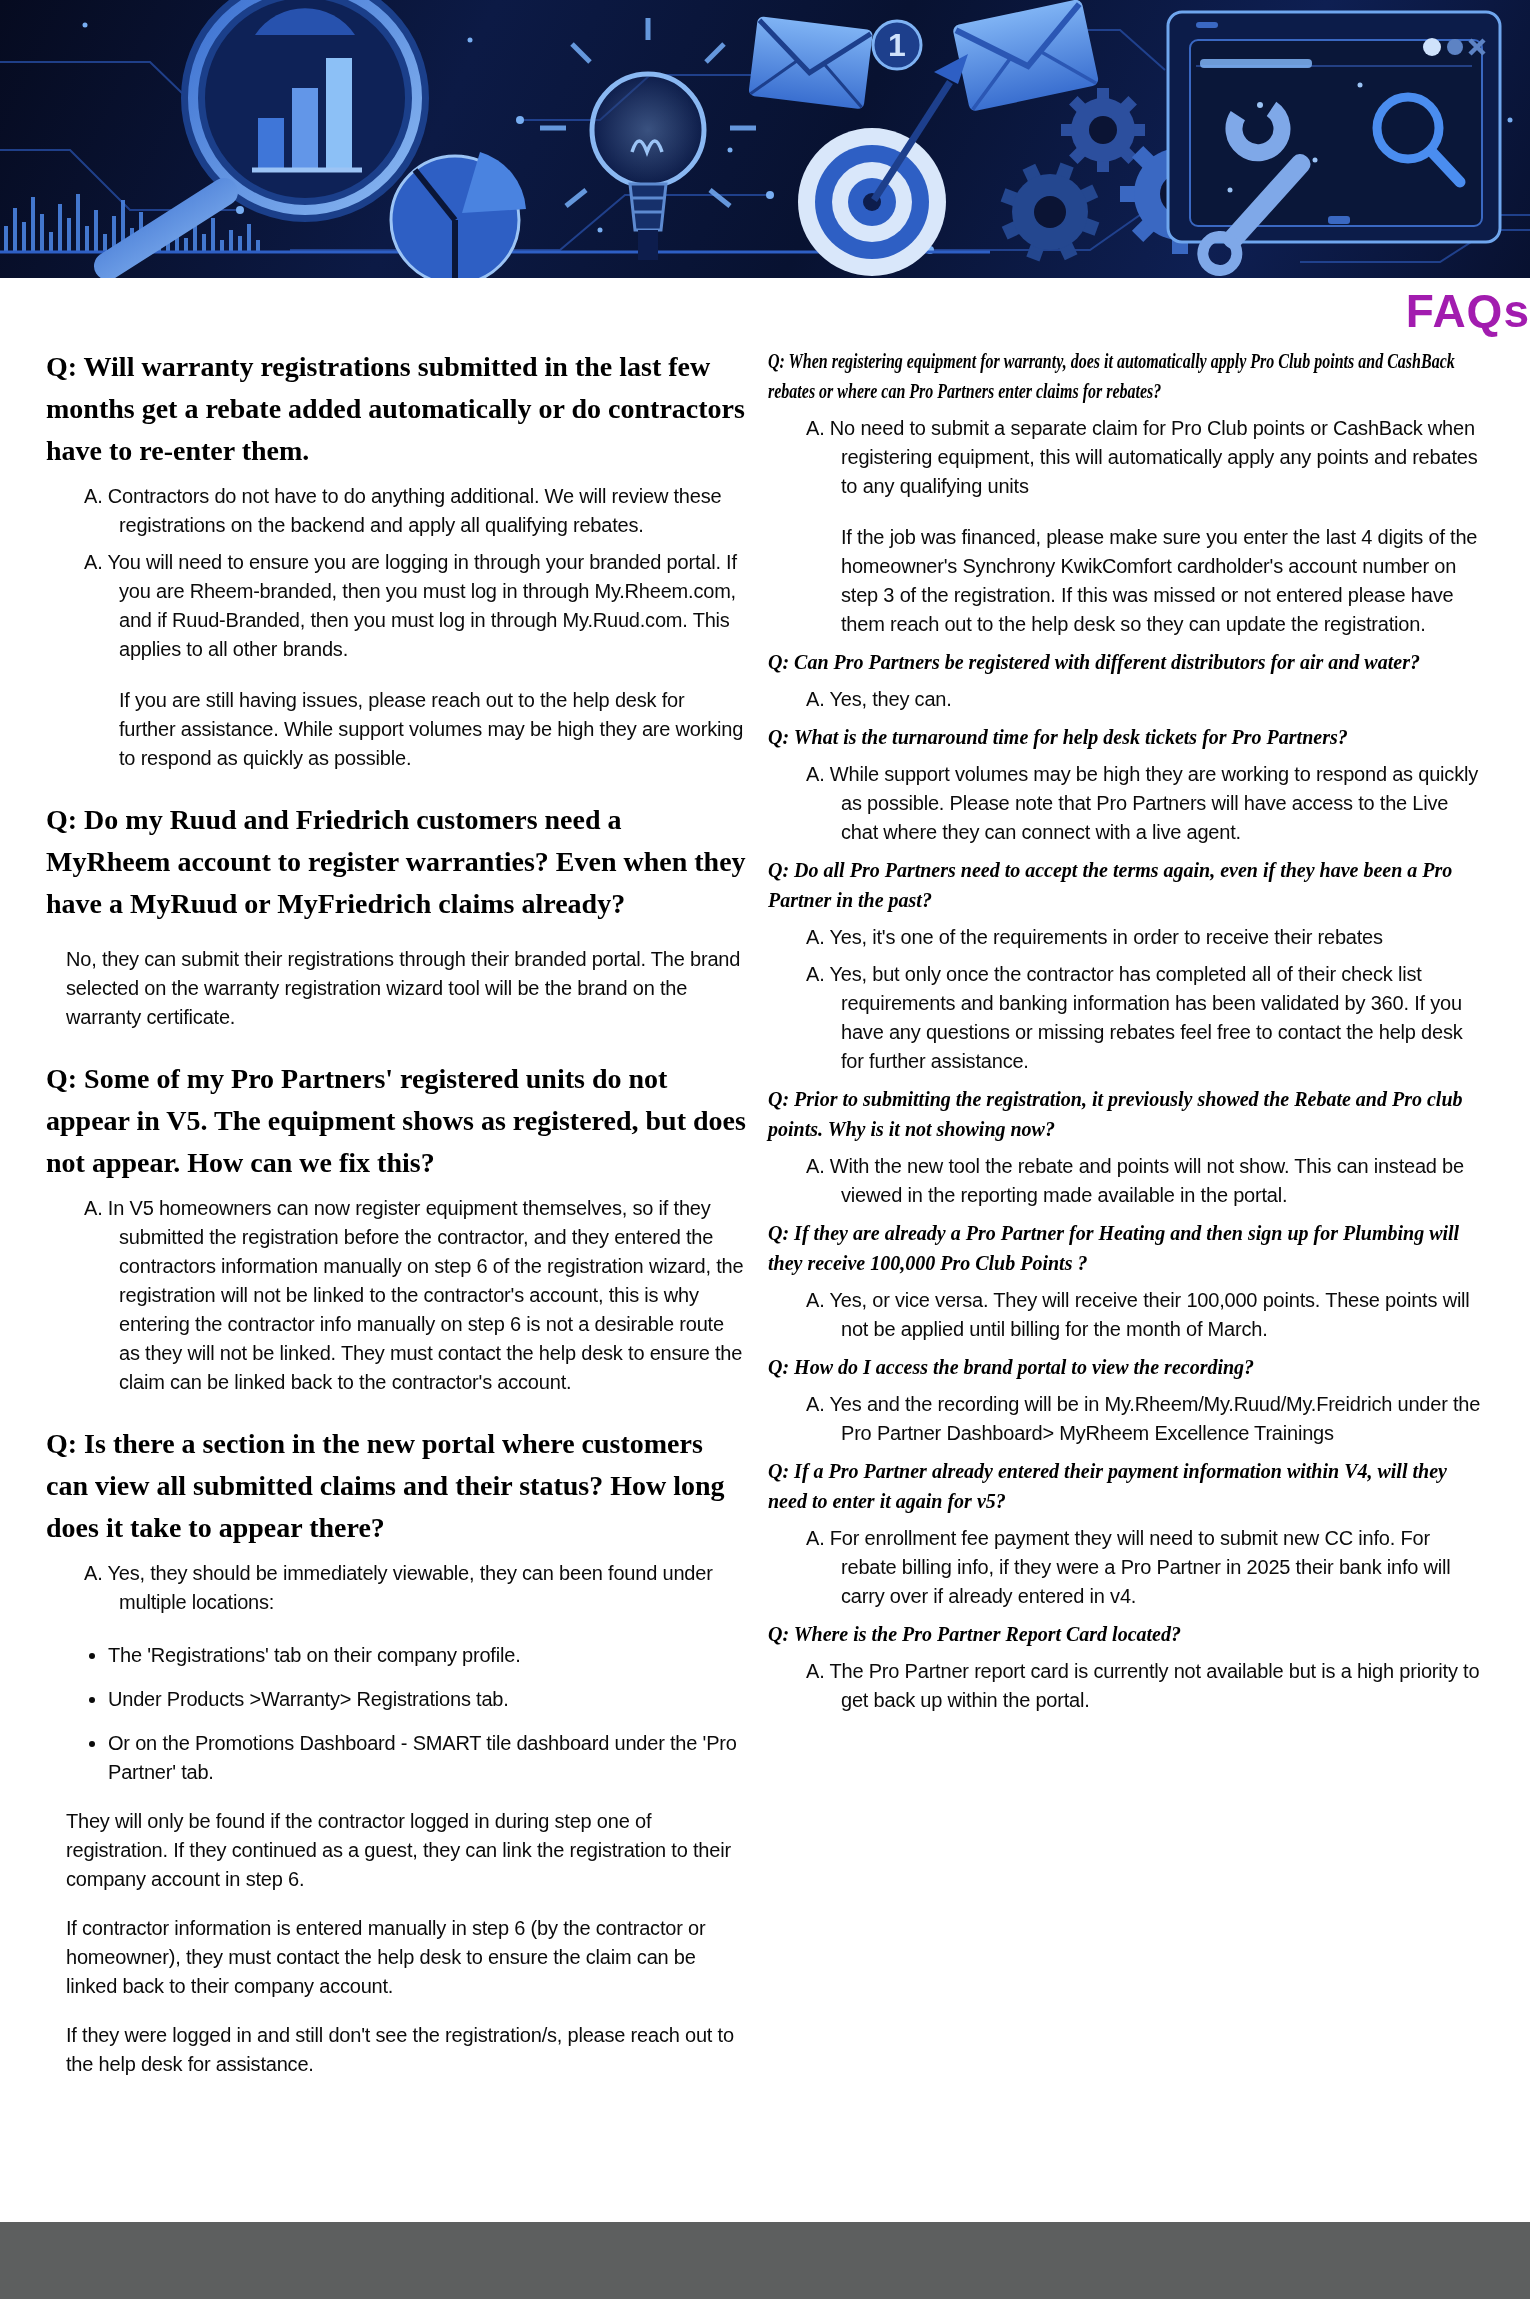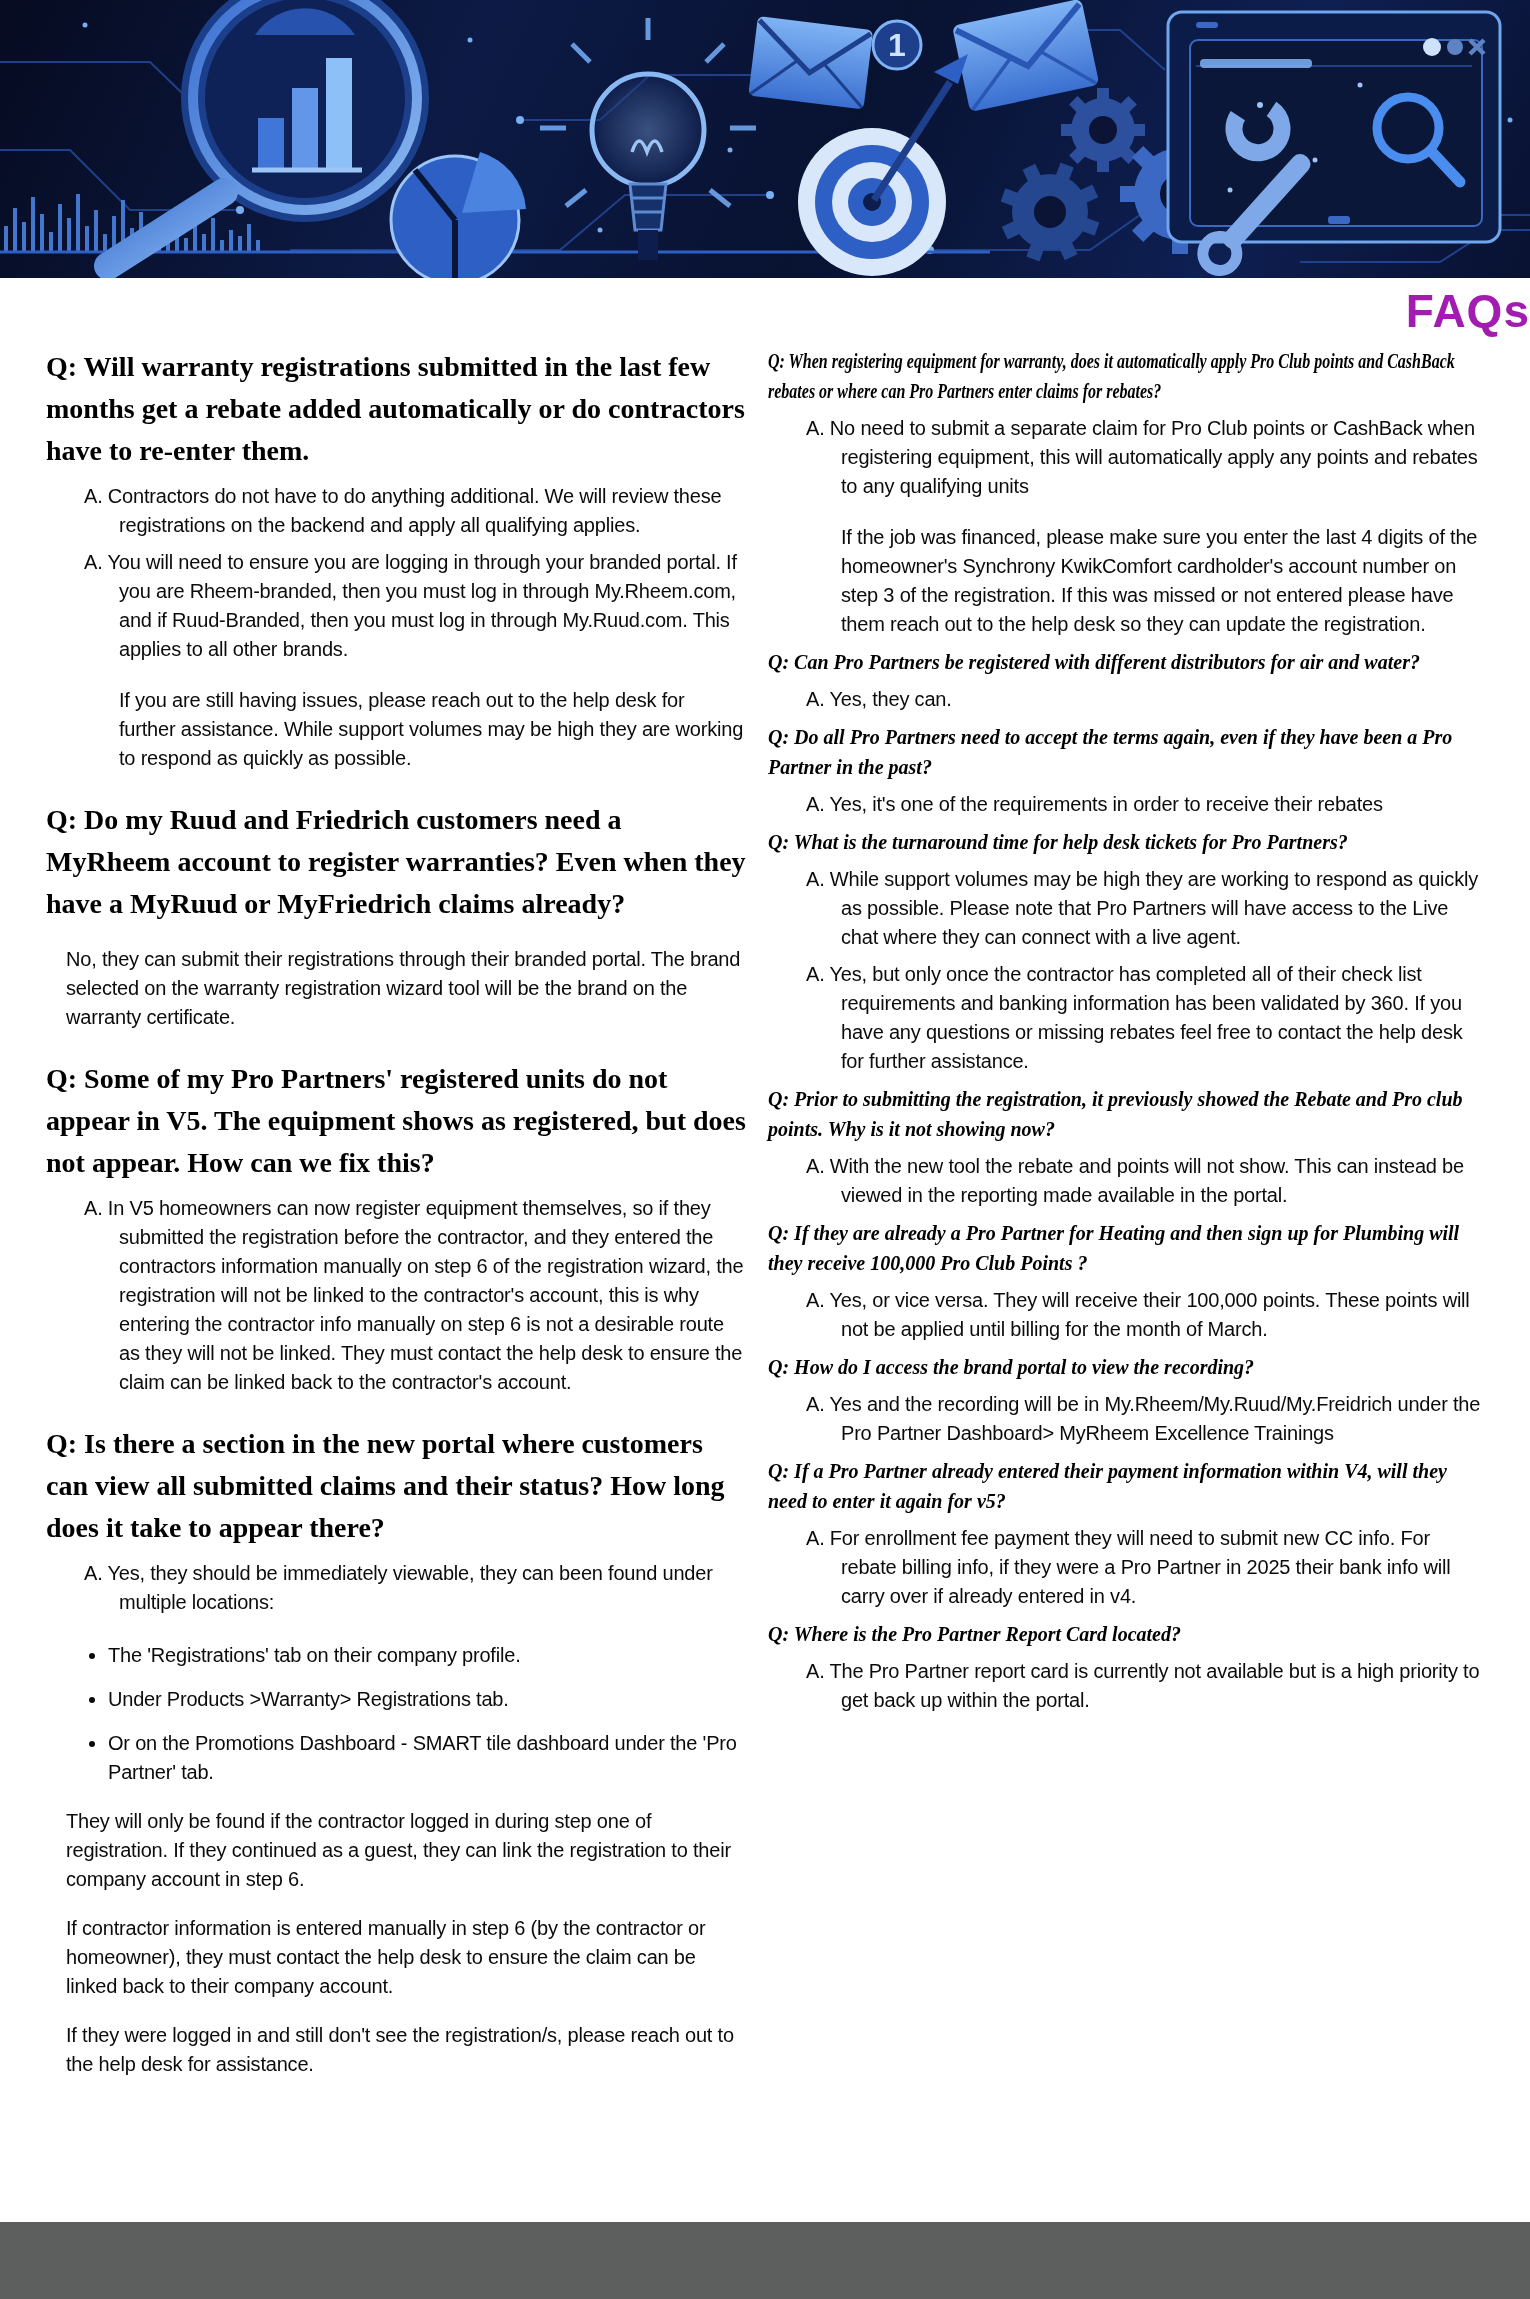--- a/index.html
+++ b/index.html
@@ -238,21 +238,21 @@
   </svg>
 </div>
 
 <h1 class="page-title">FAQs</h1>
 
 <div class="content">
   <div class="col col-left">
   <section class="faq-item">
     <h2 class="q">Q: Will warranty registrations submitted in the last few months get a rebate added automatically or do contractors have to re-enter them.</h2>
     <div class="blocks">
-          <p class="blk answer">A.  Contractors do not have to do anything additional. We will review these registrations on the backend and apply all qualifying applies.</p>
+          <p class="blk answer">A.  Contractors do not have to do anything additional. We will review these registrations on the backend and apply all qualifying rebates.</p>
         </div>
   </section>
 
   <section class="faq-item">
     <div class="blocks">
           <p class="blk answer">A.  You will need to ensure you are logging in through your branded portal. If you are Rheem-branded, then you must log in through My.Rheem.com, and if Ruud-Branded, then you must log in through My.Ruud.com. This applies to all other brands.</p>
           <p class="blk para">If you are still having issues, please reach out to the help desk for further assistance. While support volumes may be high they are working to respond as quickly as possible.</p>
         </div>
   </section>
 
@@ -295,30 +295,30 @@
   </section>
 
   <section class="faq-item">
     <h2 class="q">Q: Can Pro Partners be registered with different distributors for air and water?</h2>
     <div class="blocks">
           <p class="blk answer">A.  Yes, they can.</p>
         </div>
   </section>
 
   <section class="faq-item">
+    <h2 class="q">Q: What is the turnaround time for help desk tickets for Pro Partners?</h2>
+    <div class="blocks">
+          <p class="blk answer">A.  While support volumes may be high they are working to respond as quickly as possible. Please note that Pro Partners will have access to the Live chat where they can connect with a live agent.</p>
+        </div>
+  </section>
+
+  <section class="faq-item">
     <h2 class="q">Q: Do all Pro Partners need to accept the terms again, even if they have been a Pro Partner in the past?</h2>
     <div class="blocks">
           <p class="blk answer">A. Yes, it's one of the requirements in order to receive their rebates</p>
-        </div>
-  </section>
-
-  <section class="faq-item">
-    <h2 class="q">Q: What is the turnaround time for help desk tickets for Pro Partners?</h2>
-    <div class="blocks">
-          <p class="blk answer">A.  While support volumes may be high they are working to respond as quickly as possible. Please note that Pro Partners will have access to the Live chat where they can connect with a live agent.</p>
         </div>
   </section>
 
   <section class="faq-item">
     <div class="blocks">
           <p class="blk answer">A.  Yes, but only once the contractor has completed all of their check list requirements and banking information has been validated by 360. If you have any questions or missing rebates feel free to contact the help desk for further assistance.</p>
         </div>
   </section>
 
   <section class="faq-item">

